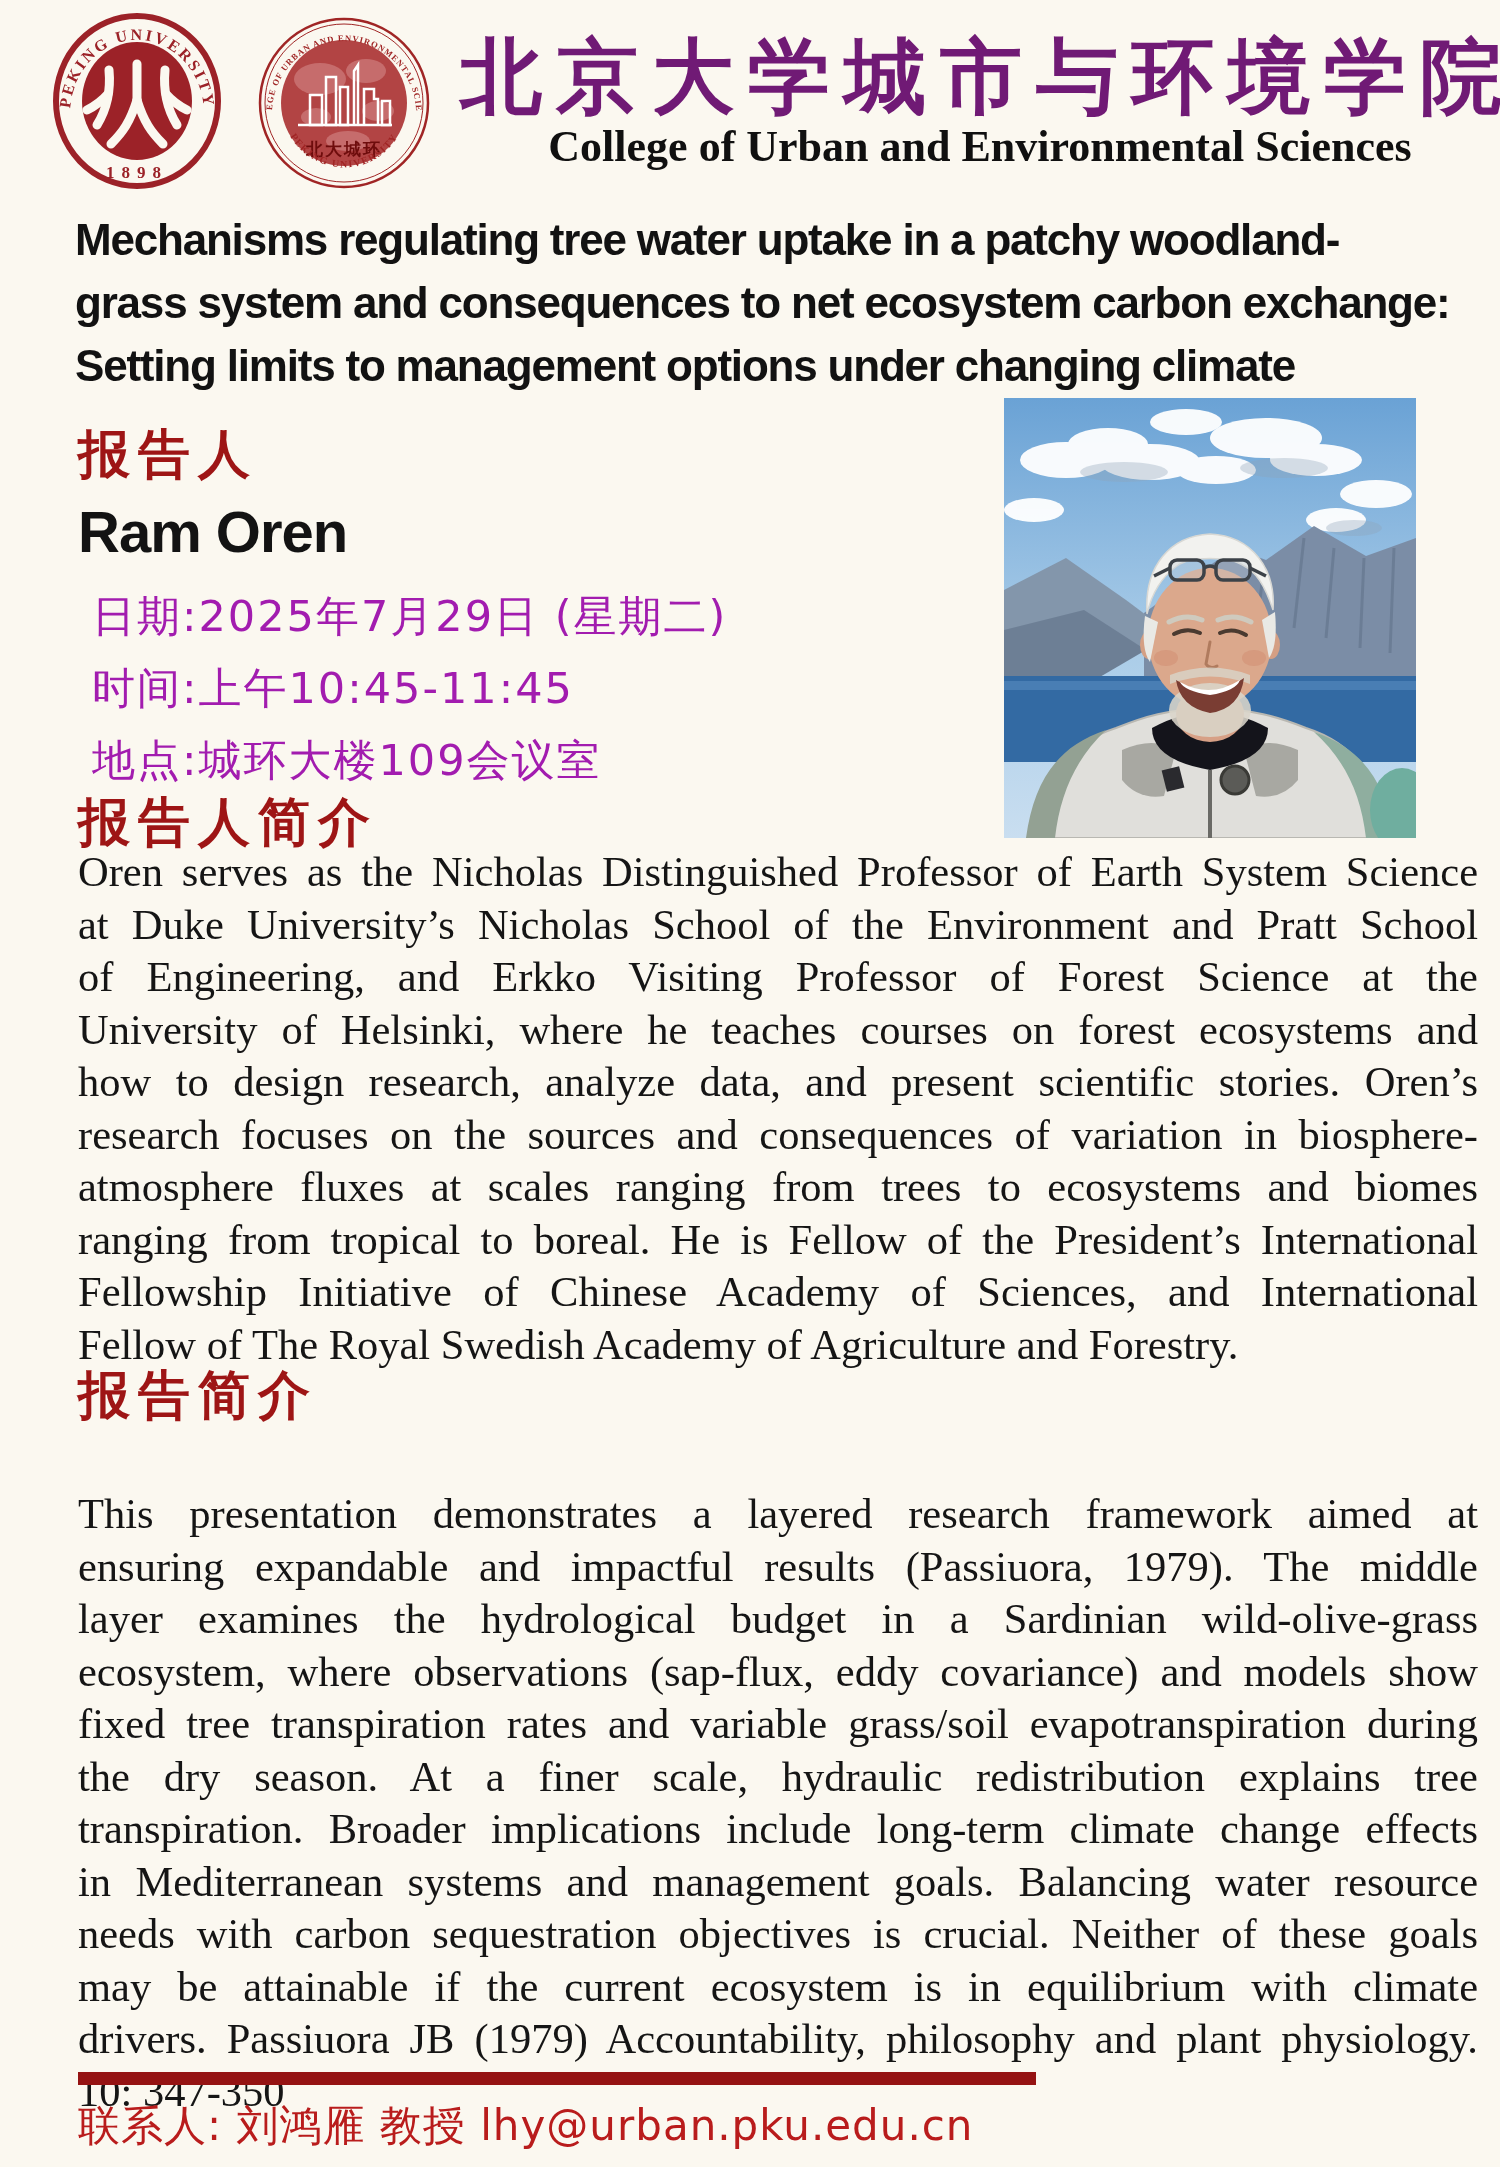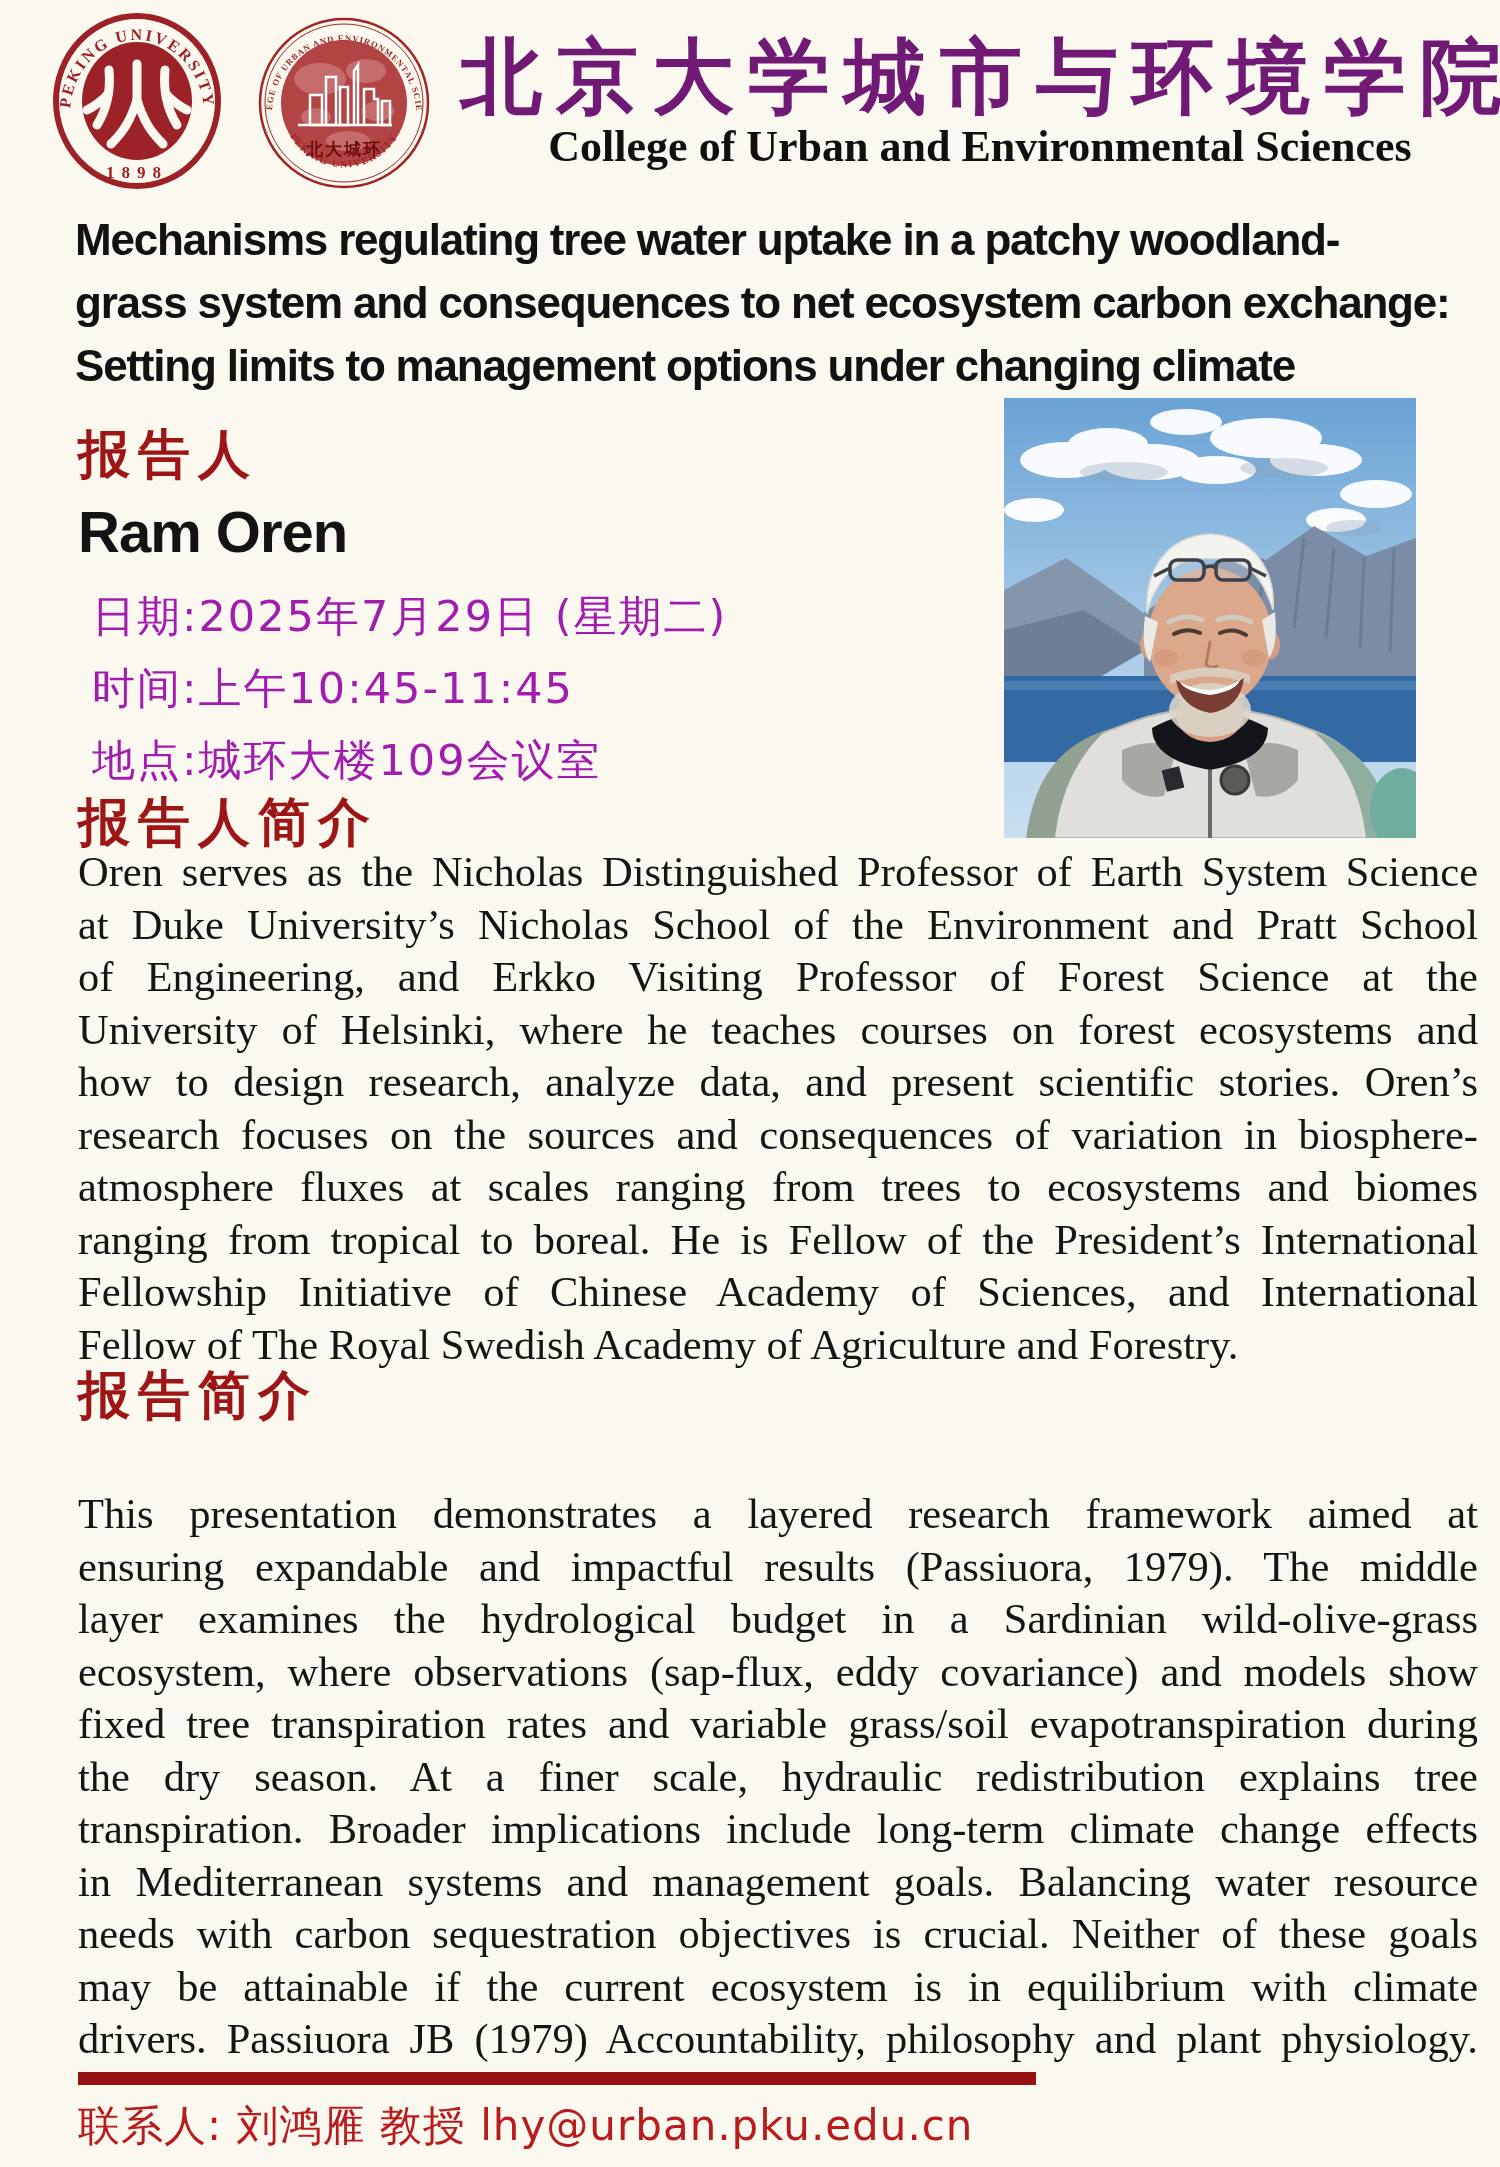--- a/index.html
+++ b/index.html
@@ -267,18 +267,19 @@
       <div class="jline">ensuring expandable and impactful results (Passiuora, 1979). The middle</div>
       <div class="jline">layer examines the hydrological budget in a Sardinian wild-olive-grass</div>
       <div class="jline">ecosystem, where observations (sap-flux, eddy covariance) and models show</div>
       <div class="jline">fixed tree transpiration rates and variable grass/soil evapotranspiration during</div>
       <div class="jline">the dry season. At a finer scale, hydraulic redistribution explains tree</div>
       <div class="jline">transpiration. Broader implications include long-term climate change effects</div>
       <div class="jline">in Mediterranean systems and management goals. Balancing water resource</div>
       <div class="jline">needs with carbon sequestration objectives is crucial. Neither of these goals</div>
       <div class="jline">may be attainable if the current ecosystem is in equilibrium with climate</div>
       <div class="jline">drivers. Passiuora JB (1979) Accountability, philosophy and plant physiology.</div>
+      <div class="jline last">10: 347-350</div>
     </div>
 
   <div class="abs divider"></div>
   <div class="abs contact">联系人: 刘鸿雁 教授 lhy@urban.pku.edu.cn</div>
 
 </div>
 
 </body></html>

